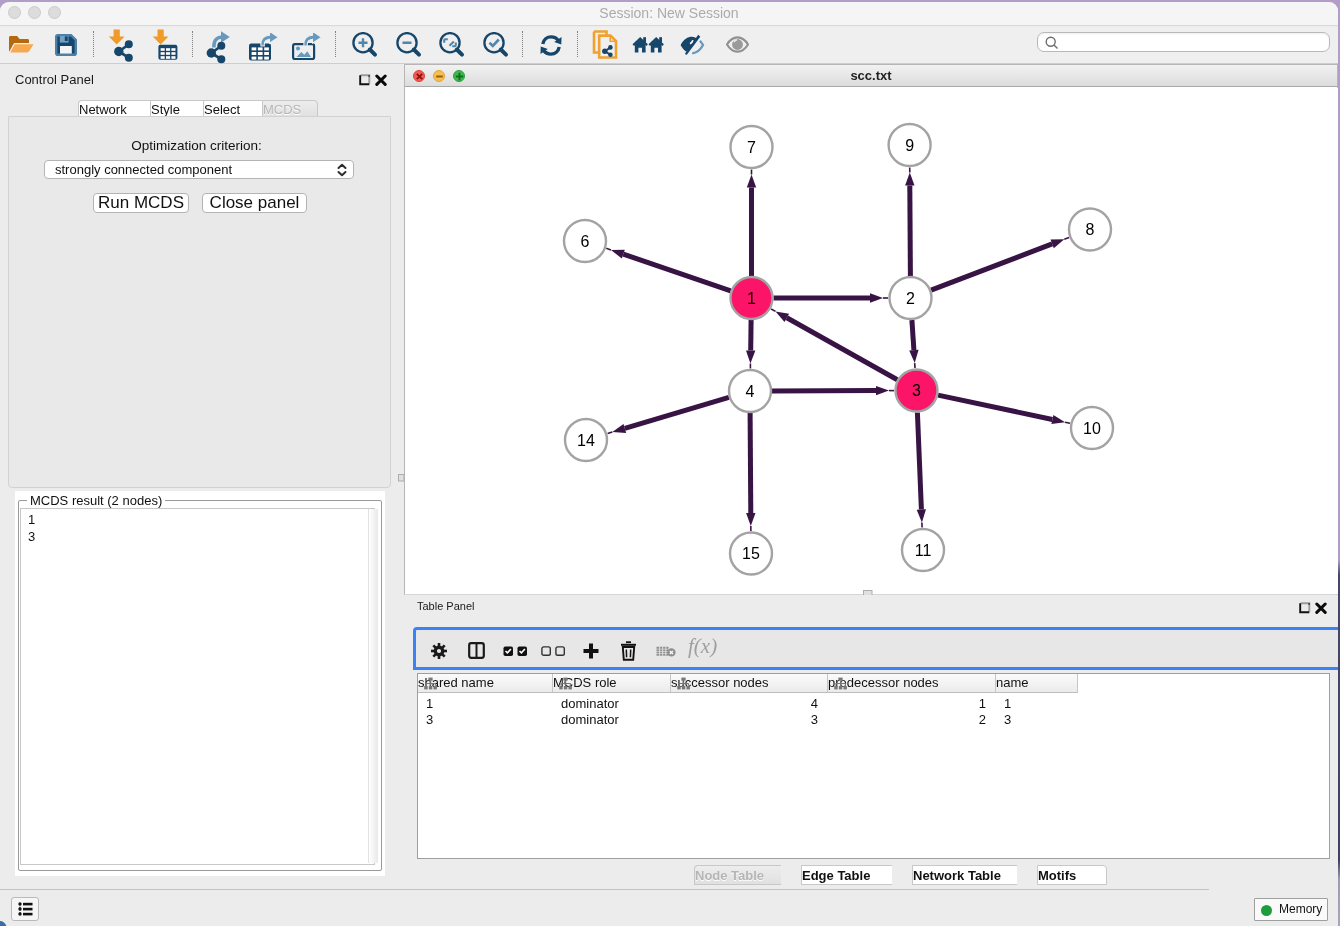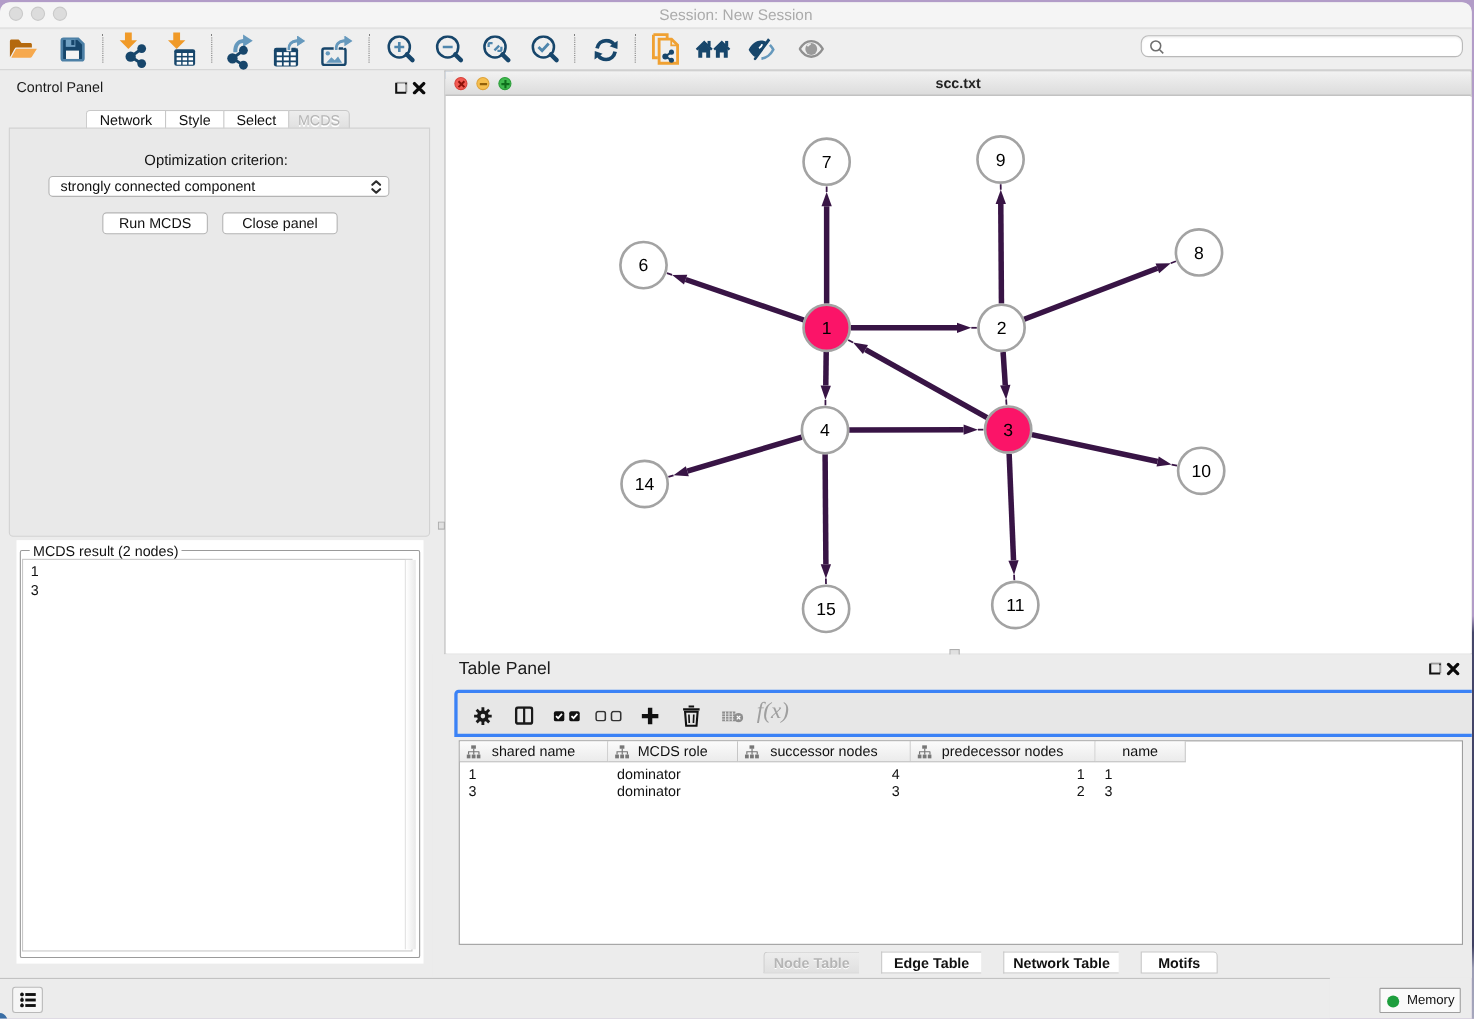--- a/index.html
+++ b/index.html
@@ -11,45 +11,45 @@
 #titlebar .dot{position:absolute;top:4px;width:13px;height:13px;border-radius:50%;background:#dcdcdc;border:1px solid #cacaca;}
 #title-text{position:absolute;top:3px;left:0;width:100%;text-align:center;font-size:14px;color:#ababab;}
 #toolbar{position:absolute;left:0;top:25px;width:1338px;height:37px;background:#efefef;border-bottom:1px solid #cdcdcd;}
 .tbi{position:absolute;top:3px;}
 .tsep{position:absolute;top:4px;height:26px;border-left:1px dotted #7f7f7f;}
 #searchbox{position:absolute;left:1037px;top:5px;width:293px;height:20px;background:#fff;border:1px solid #b9b9b9;border-radius:7px;box-shadow:inset 0 1px 2px rgba(0,0,0,0.07);}
 #main{position:absolute;left:0;top:62px;width:1338px;height:825px;background:#ececec;}
 
 #cp-title{position:absolute;left:15px;top:8px;font-size:13px;color:#1a1a1a;}
 .tabs{position:absolute;display:flex;}
-.tab{height:18px;line-height:17px;font-size:13px;text-align:center;background:#fff;border:1px solid #c8c8c8;border-right:none;color:#111;}
+.tab{height:18px;line-height:17px;font-size:13px;text-align:left;background:#fff;border:1px solid #c8c8c8;border-right:none;color:#111;}
 .tab:first-child{border-radius:4px 0 0 0;}
 .tab.last{border-right:1px solid #c8c8c8;border-radius:0 4px 0 0;}
 .tab.sel{background:linear-gradient(#ededed,#e0e0e0);color:#b5b5b5;text-shadow:0 1px 0 #fff;}
 #cp-pane{position:absolute;left:8px;top:52px;width:383px;height:372px;background:#e9e9e9;border:1px solid #d2d2d2;border-radius:0 0 4px 4px;}
 #opt-label{position:absolute;left:0;top:74px;width:393px;text-align:center;font-size:13.5px;color:#111;}
 #cp-select{position:absolute;left:44px;top:96px;width:310px;height:19px;background:#fff;border:1px solid #b4b4b4;border-radius:4px;font-size:13px;line-height:17px;padding-left:10px;color:#111;}
-.btn{position:absolute;height:20px;background:#fff;border:1px solid #b4b4b4;border-radius:4px;font-size:13px;line-height:18px;text-align:center;color:#111;}
+.btn{position:absolute;height:20px;background:#fff;border:1px solid #b4b4b4;border-radius:4px;font-size:17px;line-height:18px;text-align:center;color:#111;}
 #mcds-box{position:absolute;left:15px;top:427px;width:370px;height:385px;background:#fff;}
 #mcds-group{position:absolute;left:3px;top:9px;width:364px;height:371px;border:1px solid #9a9a9a;border-radius:2px;}
 #mcds-label{position:absolute;left:8px;top:-8px;background:#fff;padding:0 3px;font-size:13px;color:#111;}
 #mcds-text{position:absolute;left:1px;top:7px;width:355px;height:357px;background:#fff;border:1px solid #c8c8c8;font-size:13px;color:#111;padding:2px 0 0 7px;line-height:17px;}
 #mcds-scroll{position:absolute;right:3px;top:8px;width:10px;height:354px;background:linear-gradient(90deg,#ffffff,#e9e9e9);border-left:1px solid #e2e2e2;}
 
 #netwin{position:absolute;left:404px;top:0px;width:934px;height:531px;background:#fff;border:1px solid #b6b6b6;border-bottom:1px solid #d7d7d7;}
 #nettitle{position:absolute;left:0;top:0;width:100%;height:22px;background:linear-gradient(#f2f2f2,#dcdcdc);border-bottom:1px solid #a8a8a8;}
 #nettitle .t{position:absolute;width:100%;text-align:center;top:3px;font-size:13px;font-weight:bold;color:#222;}
 .tl{position:absolute;top:5px;width:12px;height:12px;border-radius:50%;}
 #netcanvas{position:absolute;left:1px;top:23px;width:932px;height:506px;background:#fff;overflow:hidden;}
 
 #tablepanel{position:absolute;left:393px;top:531px;width:945px;height:294px;background:#ececec;}
-#tp-title{position:absolute;left:24px;top:5px;font-size:16px;color:#1a1a1a;}
+#tp-title{position:absolute;left:24px;top:5px;font-size:11px;color:#1a1a1a;}
 #tp-toolbar{position:absolute;left:20px;top:32px;width:1096px;height:43px;background:#e7e7e7;border:3px solid #3b82f6;border-radius:4px 4px 0 0;}
 #tp-table{position:absolute;left:24px;top:78px;width:913px;height:186px;background:#fff;border:1px solid #9e9e9e;}
-.th{position:absolute;top:0;height:19px;background:linear-gradient(#fbfbfb,#ebebeb);border-right:1px solid #c6c6c6;border-bottom:1px solid #bdbdbd;font-size:13px;color:#111;text-align:center;line-height:18px;}
+.th{position:absolute;top:0;height:19px;background:linear-gradient(#fbfbfb,#ebebeb);border-right:1px solid #c6c6c6;border-bottom:1px solid #bdbdbd;font-size:13px;color:#111;text-align:left;line-height:18px;}
 .hico{position:absolute;left:6px;top:3px;}
 .td{position:absolute;font-size:13px;color:#111;height:16px;line-height:16px;}
 .tabs2{position:absolute;display:flex;gap:20px;}
 .tabs2 .tab{font-weight:bold;height:20px;line-height:19px;}
 
 #statusbar{position:absolute;left:0;top:887px;width:1209px;height:37px;background:#ececec;border-top:1px solid #c2c2c2;}
 #listbtn{position:absolute;left:11px;top:7px;width:28px;height:24px;background:#f6f6f6;border:1px solid #b9b9b9;border-radius:3px;}
 #membtn{position:absolute;left:1254px;top:8px;width:74px;height:23px;background:#fafafa;border:1px solid #9f9f9f;border-radius:1px;font-size:12px;color:#111;line-height:21px;padding-left:24px;}
 #memdot{position:absolute;left:6px;top:6px;width:11px;height:11px;border-radius:50%;background:#1d9e3d;}
 </style></head>

